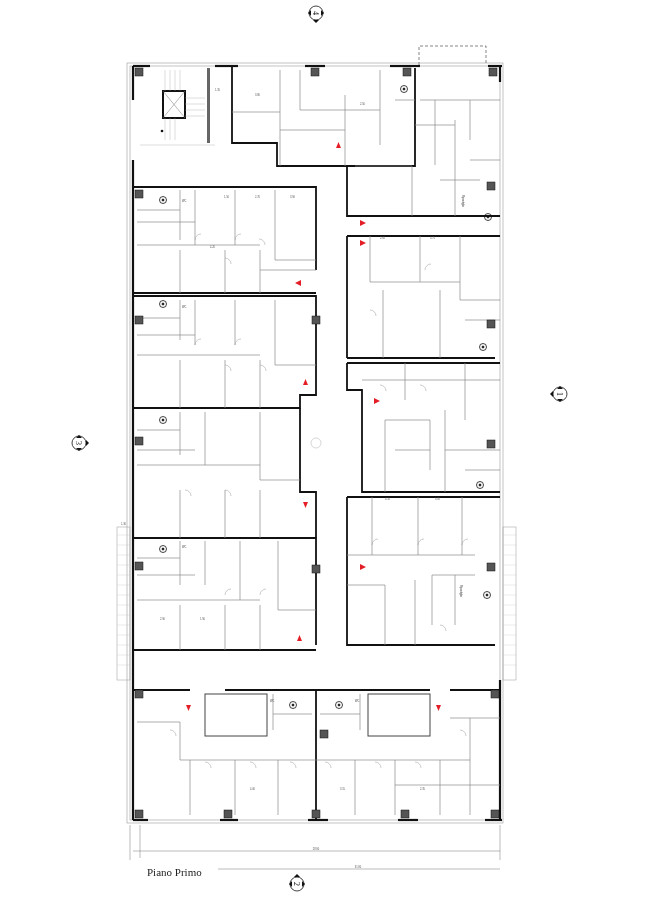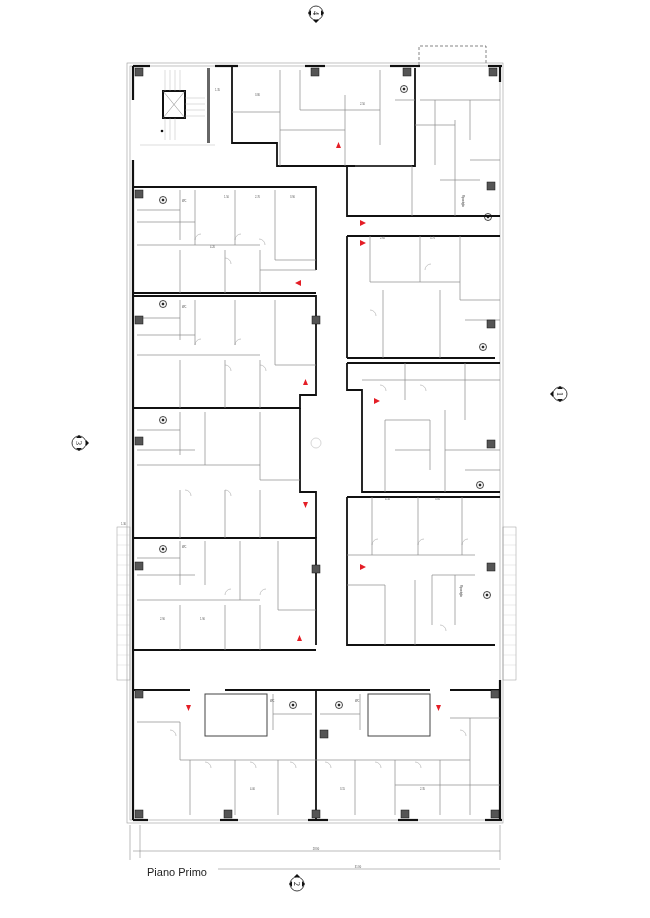--- a/index.html
+++ b/index.html
@@ -1,18 +1,18 @@
 <!DOCTYPE html>
 <html><head>
 <meta charset="utf-8">
 <style>
   html, body { margin: 0; padding: 0; background: #ffffff; }
   body { width: 650px; height: 918px; position: relative; overflow: hidden; font-family: "Liberation Sans", sans-serif; }
   #plan { position: absolute; left: 0; top: 0; width: 650px; height: 918px; }
-  .title { position: absolute; left: 147px; top: 866px; font-size: 11px; color: #222; font-family: Liberation Sans, sans-serif; }
+  .title { position: absolute; left: 147px; top: 866px; font-size: 11px; color: #222; font-family: Liberation Serif, serif; }
   .dim { font-family: "Liberation Sans", sans-serif; font-size: 2.6px; fill: #555; }
   .door-lbl { font-family: "Liberation Sans", sans-serif; font-size: 2.6px; fill: #333; }
   .axis-lbl { font-family: "Liberation Serif", serif; font-size: 8px; fill: #111; }
 </style>
 </head>
 <body>
 
 <svg id="plan" viewBox="0 0 650 918" xmlns="http://www.w3.org/2000/svg">
 
   <g>

